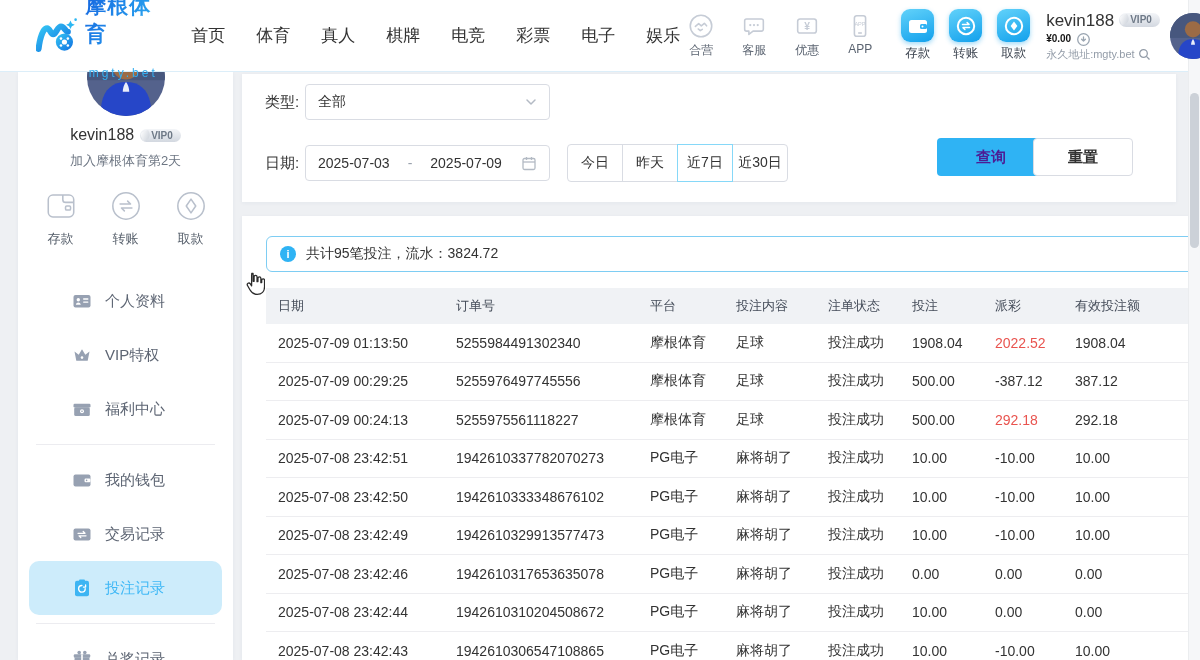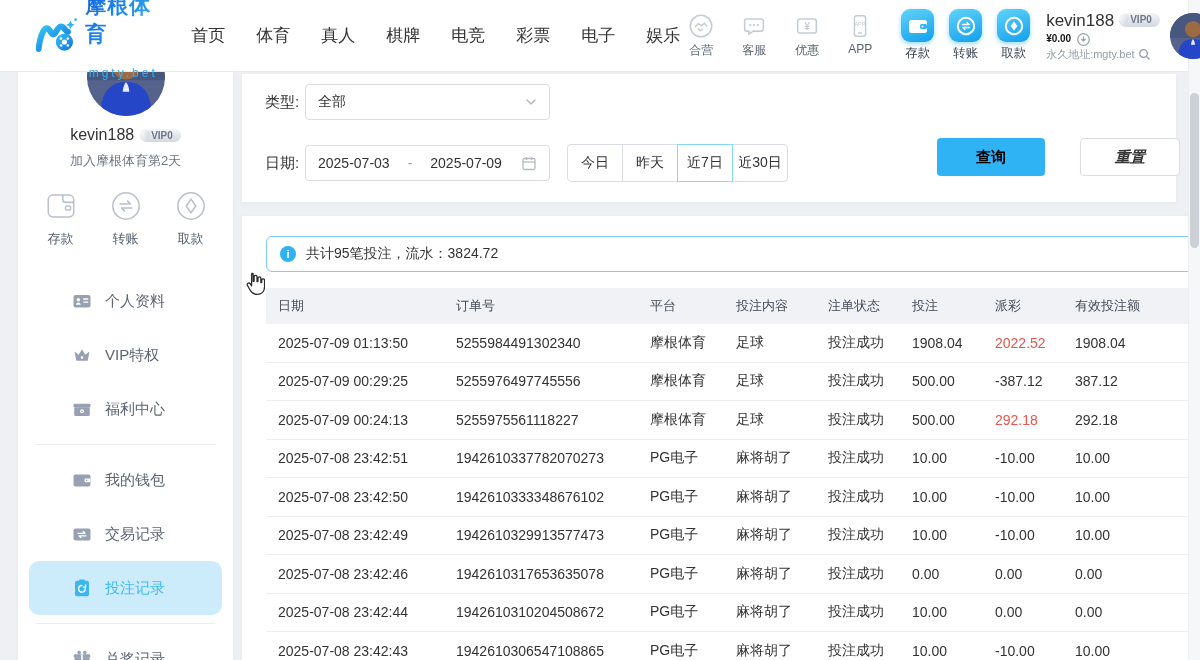--- a/index.html
+++ b/index.html
@@ -70,23 +70,23 @@
                  display:flex; align-items:center; padding:0 12px; font-size:14px; color:#333; background:#fff; cursor:pointer; }
   .date-sep { color:#9aa2ad; margin:0 18px; }
   .ml-auto { margin-left:auto; }
   .range-group { display:flex; margin-left:17px; }
   .range-btn { width:56px; height:38px; background:#fff; border:1px solid #d9dce3; margin-left:-1px;
                display:flex; align-items:center; justify-content:center; font-size:14px; color:#333; cursor:pointer; }
   .range-btn:first-child { border-radius:4px 0 0 4px; margin-left:0; }
   .range-btn:last-child { border-radius:0 4px 4px 0; }
   .range-btn.active { border-color:#86d8f8; position:relative; z-index:2; }
   .btn-query { position:absolute; left:695px; top:64px; width:108px; height:38px; background:#2fb3f4; border:none;
-               border-radius:4px; color:#000000; font-size:15px; font-weight:bold; cursor:pointer; font-family:inherit; }
-  .btn-reset { position:absolute; left:838px; top:64px; width:100px; height:38px; background:#fff; border:1px solid #d9dce3;
-               border-radius:4px; color:#333; font-size:15px; font-weight:bold; cursor:pointer; font-family:inherit;font-style:italic; }
+               border-radius:4px; color:#4c1d95; font-size:15px; font-weight:bold; cursor:pointer; font-family:inherit; }
+  .btn-reset { position:absolute; left:791px; top:64px; width:100px; height:38px; background:#fff; border:1px solid #d9dce3;
+               border-radius:4px; color:#333; font-size:15px; font-weight:bold; cursor:pointer; font-family:inherit; }
 
   .table-card { position:absolute; left:242px; top:216px; width:1122px; height:444px; background:#fff;
                 box-shadow:0 1px 4px rgba(40,70,110,.05); overflow:hidden; }
   .summary-bar { margin:20px 12px 0 24px; height:36px; border:1px solid #7ecdf3; border-radius:6px;
                  display:flex; align-items:center; padding:0 13px; }
   .info-icon { width:16px; height:16px; border-radius:50%; background:#2fb3f4; color:#fff; font-size:11px;
                font-weight:bold; display:flex; align-items:center; justify-content:center; font-style:normal; flex-shrink:0; }
   .info-icon::before { content:"i"; }
   .summary-text { font-size:14px; color:#333; margin-left:10px; }
   .expand-icon { margin-left:auto; display:flex; cursor:pointer; }

